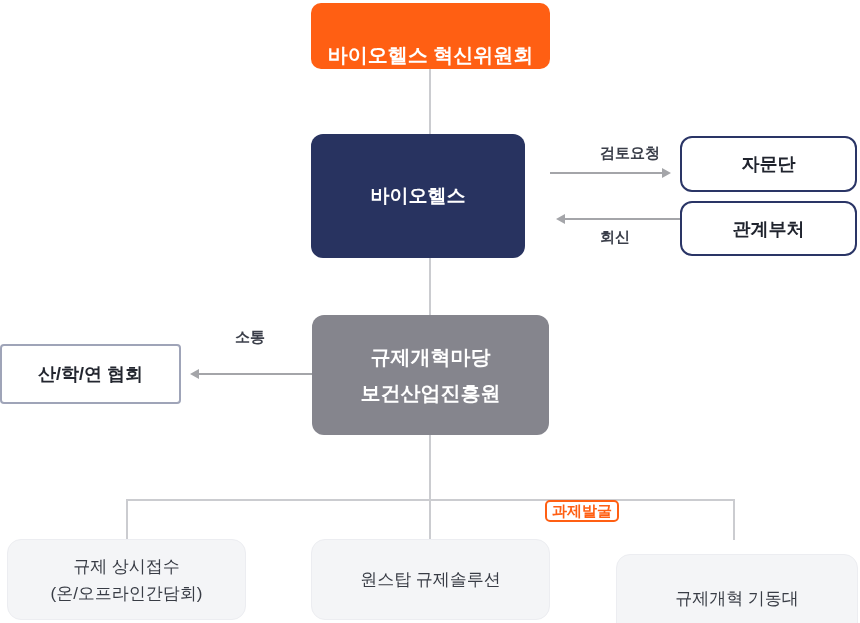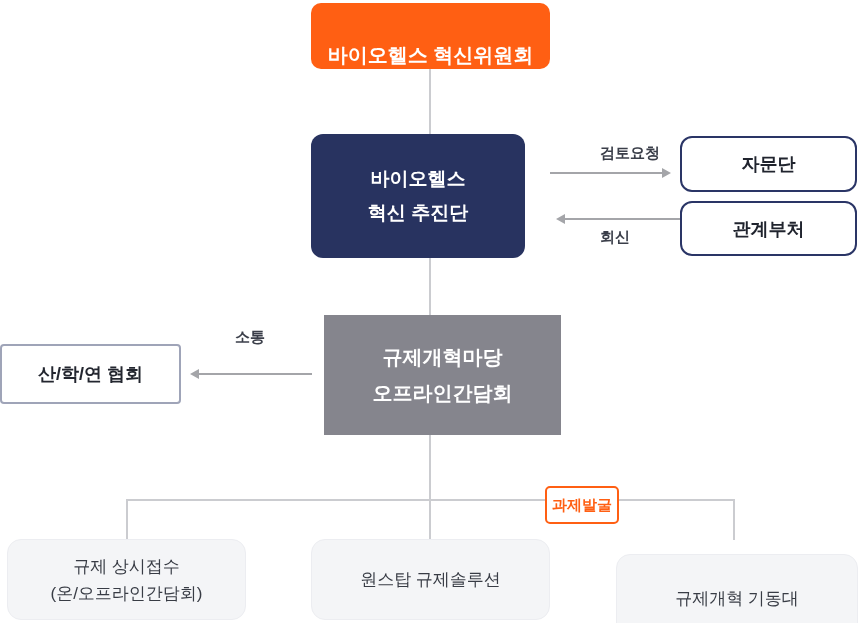--- a/index.html
+++ b/index.html
@@ -11,21 +11,21 @@
   .vline{position:absolute;width:2px;background:var(--line);}
   .hline{position:absolute;height:2px;background:var(--line);}
   .aline-h{position:absolute;height:2px;background:var(--arrow);}
   .head-right{position:absolute;width:0;height:0;border-top:5px solid transparent;border-bottom:5px solid transparent;border-left:9px solid var(--arrow);}
   .head-left{position:absolute;width:0;height:0;border-top:5px solid transparent;border-bottom:5px solid transparent;border-right:9px solid var(--arrow);}
   
   .node{position:absolute;display:flex;flex-direction:column;align-items:center;justify-content:center;text-align:center;box-sizing:border-box;}
   .node-committee{background:var(--orange);border-radius:10px;color:#fff;font-size:20px;font-weight:bold;justify-content:flex-end;}
   .node-taskforce{background:var(--navy);border-radius:12px;color:#fff;font-size:19px;font-weight:bold;line-height:34px;}
   .node-outline{background:#ffffff;border:2px solid var(--outline-border);border-radius:12px;color:#20242E;font-size:18px;font-weight:bold;}
-  .node-center{background:var(--gray);border-radius:0;color:#fff;font-size:20px;font-weight:bold;line-height:36px;margin-left:12px;}
+  .node-center{background:var(--gray);border-radius:12px;color:#fff;font-size:20px;font-weight:bold;line-height:36px;}
   .node-assoc{background:#ffffff;border:2px solid var(--assoc-border);border-radius:4px;color:#23262F;font-size:18px;font-weight:bold;}
   .node-light{background:var(--light-fill);border:1px solid #ECEDF1;border-radius:14px;color:var(--dark-text);font-size:17px;line-height:27px;}
   
   .edge-label{position:absolute;transform:translateX(-50%);color:var(--label-text);font-size:15px;font-weight:700;white-space:nowrap;}
   .task-badge{
     position:absolute;box-sizing:border-box;background:#ffffff;border:2px solid var(--orange);
     border-radius:5px;color:var(--orange);font-size:15px;font-weight:bold;
     display:flex;align-items:center;justify-content:center;z-index:5;
   }
 </style>
@@ -47,42 +47,41 @@
   <div class="edge-label" style="left:630px;top:144px">검토요청</div>
 
   <div class="aline-h" style="left:562px;top:218px;width:118px"></div>
   <div class="head-left" style="left:556px;top:214px"></div>
   <div class="edge-label" style="left:615px;top:228px">회신</div>
 
   <div class="aline-h" style="left:196px;top:373px;width:116px"></div>
   <div class="head-left" style="left:190px;top:369px"></div>
   <div class="edge-label" style="left:250px;top:328px">소통</div>
 
-  <div class="task-badge" style="left:545px;top:486px;width:74px;height:38px">과제발굴</div>
+  <div class="task-badge" style="left:545px;top:500px;width:74px;height:22px">과제발굴</div>
 
   <div class="node node-committee" style="left:311px;top:3px;width:239px;height:66px">
     <span>바이오헬스 혁신위원회</span>
   </div>
 
   <div class="node node-taskforce" style="left:311px;top:134px;width:214px;height:124px">
     <span>바이오헬스</span>
-    <span>혁신 추진단</span>
   </div>
 
   <div class="node node-outline" style="left:680px;top:201px;width:177px;height:55px">
     <span>관계부처</span>
   </div>
 
   <div class="node node-outline" style="left:680px;top:136px;width:177px;height:56px">
     <span>자문단</span>
   </div>
 
   <div class="node node-center" style="left:312px;top:315px;width:237px;height:120px">
     <span>규제개혁마당</span>
-    <span>오프라인간담회</span>
+    <span>보건산업진흥원</span>
   </div>
 
   <div class="node node-assoc" style="left:0px;top:344px;width:181px;height:60px">
     <span>산/학/연 협회</span>
   </div>
 
   <div class="node node-light" style="left:7px;top:539px;width:239px;height:81px">
     <span>규제 상시접수</span>
     <span>(온/오프라인간담회)</span>
   </div>

